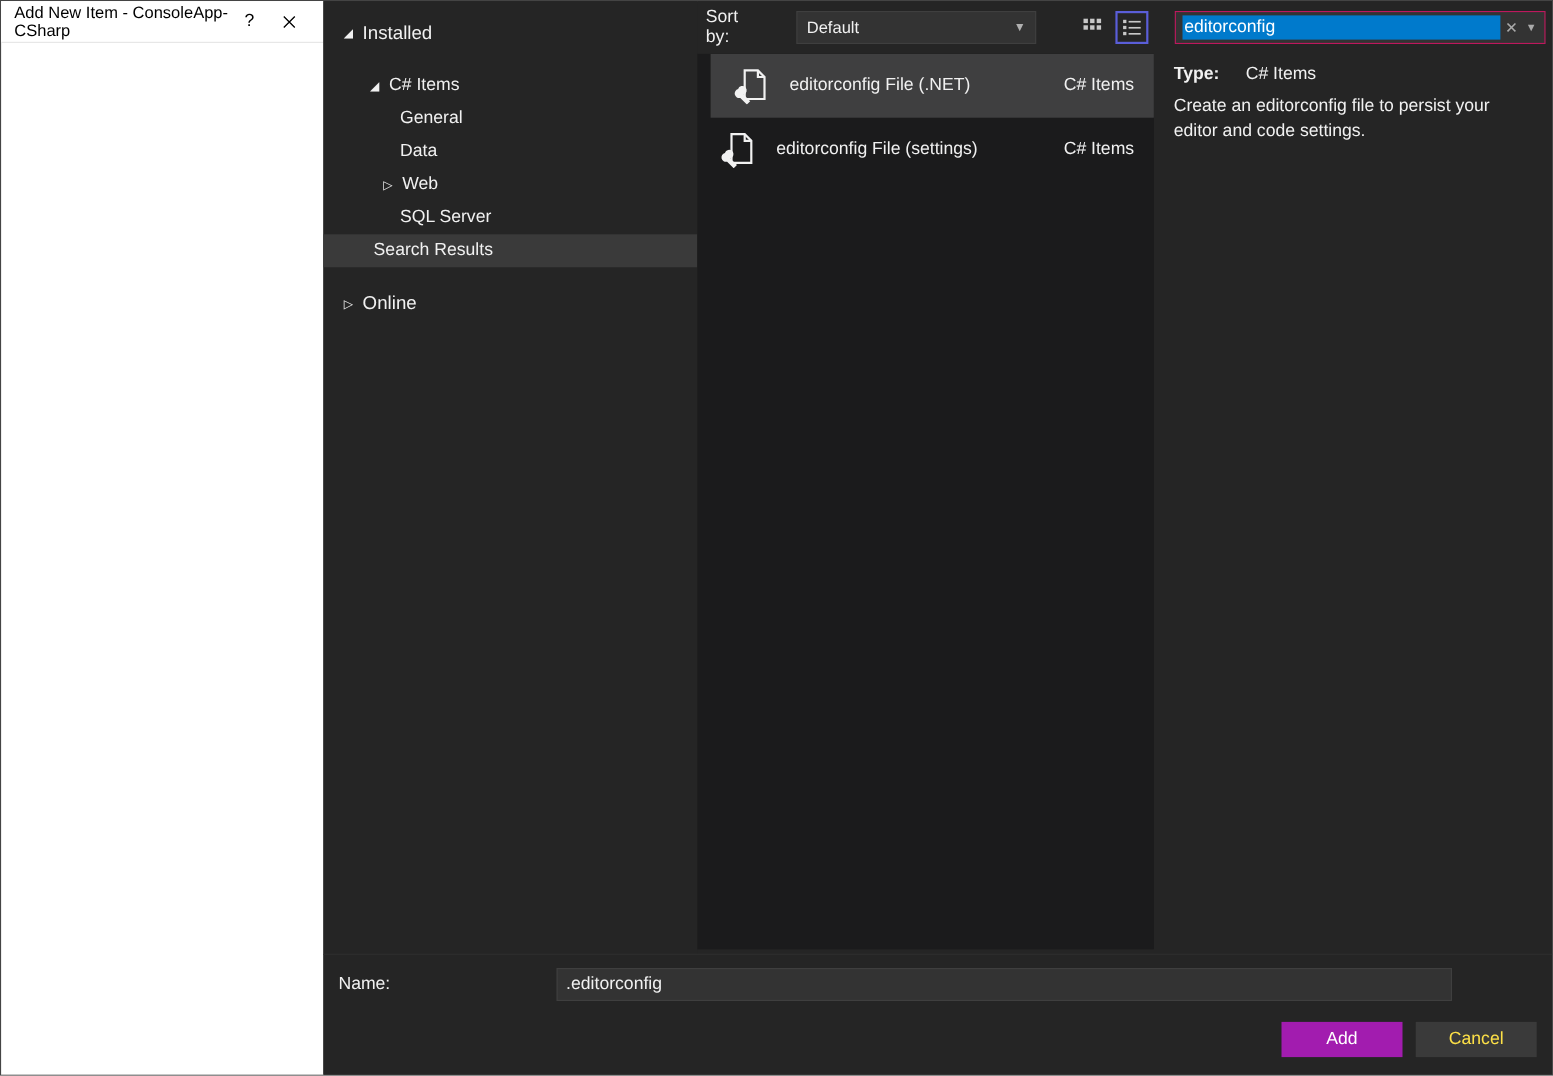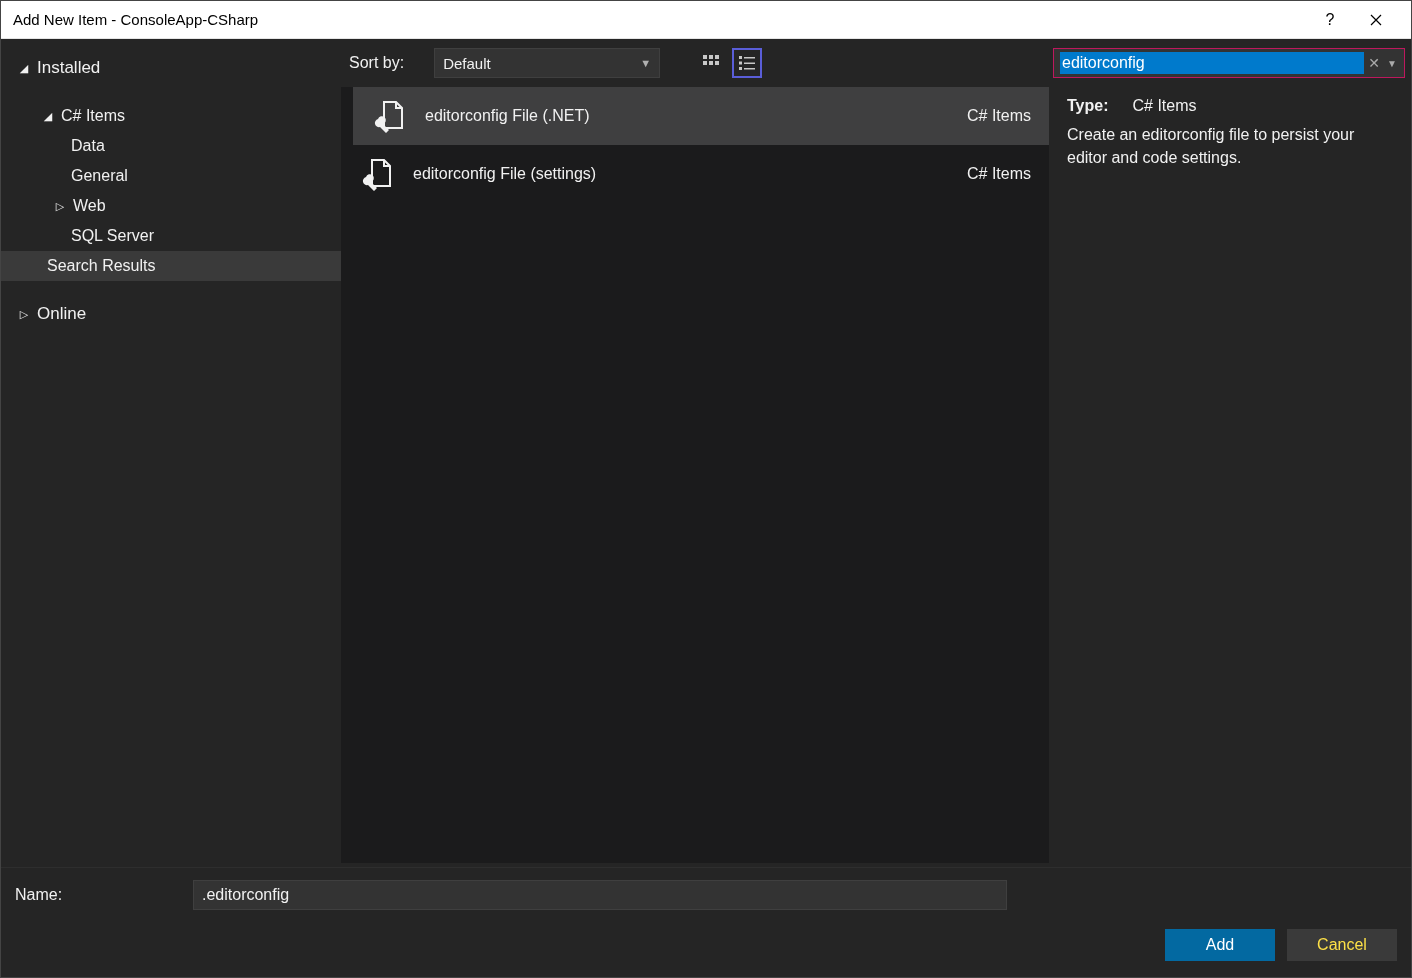--- a/index.html
+++ b/index.html
@@ -1,17 +1,17 @@
 <!DOCTYPE html>
 <html><head>
 <meta charset="utf-8">
 <style>
   * { box-sizing: border-box; margin: 0; padding: 0; font-family: "Segoe UI", Tahoma, sans-serif; }
   html, body { width: 1412px; height: 978px; background: #fff; overflow: hidden; }
-  .window { width: 1412px; height: 978px; display: flex; flex-direction: column; border: 1px solid #444; }
+  .window { width: 1412px; height: 978px; display: flex; flex-direction: row; border: 1px solid #444; }
   
   .titlebar { height: 38px; background: #fff; display: flex; align-items: center; padding: 0 12px; color: #000; border-bottom: 1px solid #e5e5e5; }
   .titlebar .spacer { flex: 1; }
   .titlebar .winbtn { width: 46px; height: 38px; display: flex; align-items: center; justify-content: center; color: #000; cursor: pointer; }
   .titlebar .title { font-size: 15px; }
   
   .body { flex: 1; display: flex; flex-direction: column; background: #252525; color: #f1f1f1; }
   .content { flex: 1; display: flex; min-height: 0; }
   
   .sidebar { width: 340px; background: #252525; padding-top: 14px; font-size: 16px; }
@@ -45,24 +45,24 @@
   .tpl-row .label { flex: 1; font-size: 16px; }
   .tpl-row .cat { font-size: 16px; color: #f1f1f1; }
   .details { width: 358px; padding: 10px 14px; font-size: 16px; }
   .details-row { display: flex; gap: 24px; margin-bottom: 8px; }
   .details-row .key { font-weight: 600; }
   .details-desc { line-height: 1.45; }
   
   .footer { height: 110px; background: #252525; display: flex; flex-direction: column; border-top: 1px solid #2e2e2e; }
   .namerow { display: flex; align-items: center; height: 54px; padding: 0 14px; gap: 16px; }
   .namerow .lbl { width: 162px; font-size: 16px; }
-  .namerow input { width: 814px; height: 30px; background: #333333; border: 1px solid #3f3f3f; color: #f1f1f1; padding: 0 8px; font-size: 16px; outline: none; }
+  .namerow input { width: 814px; height: 30px; background: #333333; border: 1px solid #3f3f3f; color: #f1f1f1; padding: 0 8px; font-size: 16px; outline: none; margin-left: 20px; }
   .btnrow { flex: 1; display: flex; justify-content: flex-end; align-items: center; padding: 0 14px 10px 0; gap: 12px; }
   .btn { width: 110px; height: 32px; display: flex; align-items: center; justify-content: center; font-size: 16px; cursor: pointer; }
-  .btn-primary { background: #0369a1; color: #fff; margin-left: 16px; }
+  .btn-primary { background: #a21caf; color: #fff; margin-left: 16px; }
   .btn-secondary { background: #3a3a3a; color: #fde047; }
 </style>
 </head>
 <body>
 
 <div class="window">
 
   <div class="titlebar">
     <span class="title">Add New Item - ConsoleApp-CSharp</span>
     <span class="spacer"></span>
@@ -83,24 +83,24 @@
         <div class="tree-item l1">
           <span class="arrow">◢</span>
           <span>Installed</span>
         </div>
         <div class="tree-gap"></div>
         <div class="tree-item l2">
           <span class="arrow">◢</span>
           <span>C# Items</span>
         </div>
         <div class="tree-item l3">
+          <span>General</span>
+        </div>
+        <div class="tree-item l3">
           <span>Data</span>
-        </div>
-        <div class="tree-item l3">
-          <span>General</span>
         </div>
         <div class="tree-item l3" style="padding-left:52px;">
           <span class="arrow">▷</span>
           <span>Web</span>
         </div>
         <div class="tree-item l3">
           <span>SQL Server</span>
         </div>
         <div class="tree-item l2 selected" style="padding-left:46px;">
           <span>Search Results</span>

